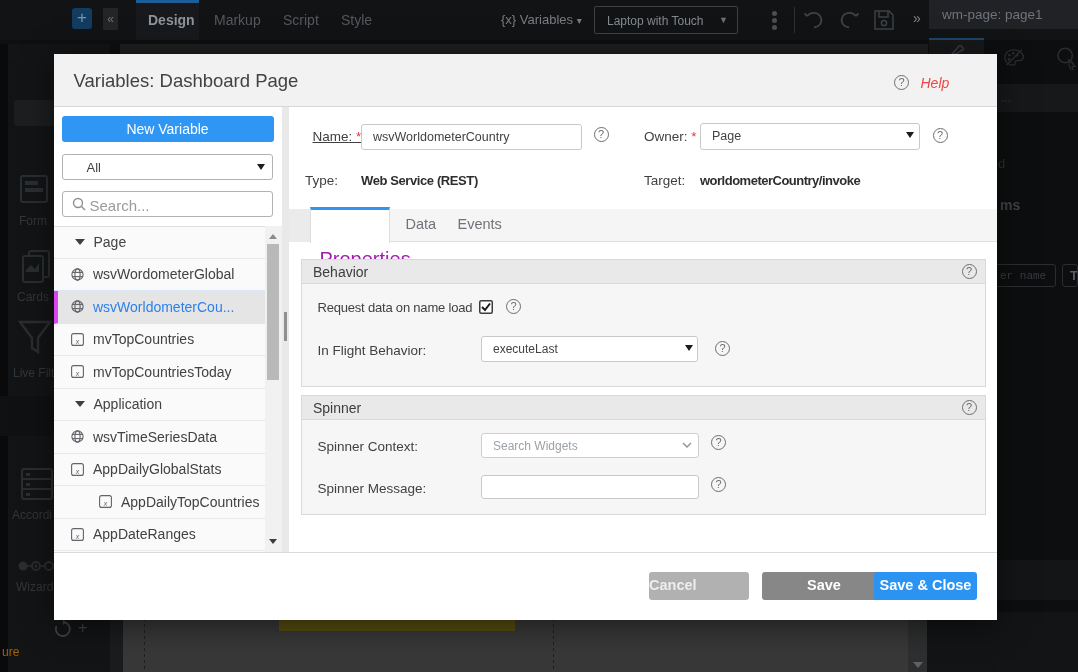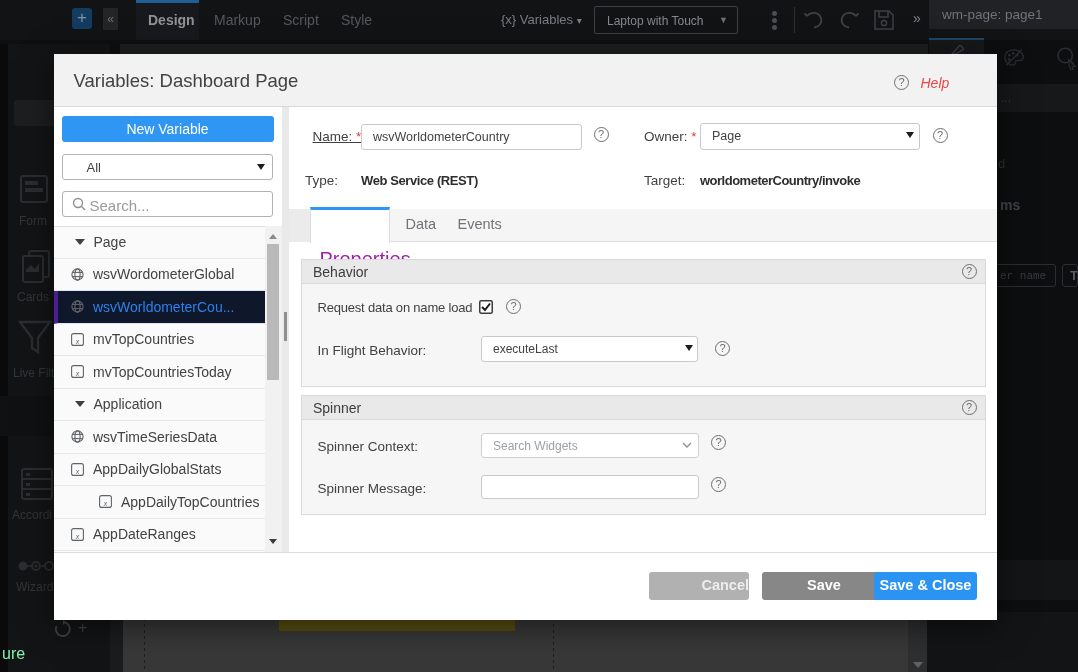--- a/index.html
+++ b/index.html
@@ -3,21 +3,21 @@
 <meta charset="utf-8">
 <style>
   html,body{margin:0;padding:0;background:#0e0e0e;}
   *{box-sizing:border-box;font-family:"Liberation Sans",sans-serif;}
   #app{position:relative;width:1078px;height:672px;overflow:hidden;background:#0e0f10;}
   .abs{position:absolute;}
   .q{position:absolute;width:15px;height:15px;border:1.5px solid #6e6e6e;border-radius:50%;color:#6e6e6e;font-size:11px;line-height:13px;text-align:center;}
   .row{position:absolute;left:0;width:211px;height:32.5px;border-bottom:1px solid #e7e7e7;display:flex;align-items:center;font-size:14px;color:#424242;}
   .row .tri{width:0;height:0;border-left:5px solid transparent;border-right:5px solid transparent;border-top:6px solid #3f3f3f;margin:0 9px 0 21px;}
   .row svg.ic{margin:0 9px 0 17.5px;flex:0 0 auto;}
-  .row.sel{background:#0f172a;color:#2d80ea;border-left:4px solid #4c1d95;border-bottom-color:#dae7f8;width:228px;text-align:right;}
+  .row.sel{background:#e5e5e5;color:#2d80ea;border-left:4px solid #d946ef;border-bottom-color:#dae7f8;width:228px;text-align:right;}
   .row.sel svg.ic{margin-left:13.5px;}
 </style>
 </head>
 <body>
 <div id="app">
 
 <div class="abs" style="left:0;top:0;width:1078px;height:40px;background:#121314;"></div>
 <div class="abs" style="left:0;top:40px;width:1078px;height:14px;background:#0f0f10;"></div>
 
 <div class="abs" style="left:120px;top:44px;width:808px;height:10px;background:#1d1f20;"></div>
@@ -105,21 +105,21 @@
 <svg class="abs" style="left:18px;top:560px;" width="36" height="12" viewBox="0 0 36 12">
       <circle cx="5" cy="6" r="4.5" fill="#2b2e31"></circle>
       <line x1="9" y1="6" x2="14" y2="6" stroke="#2b2e31" stroke-width="1.6"></line>
       <circle cx="18" cy="6" r="4" fill="none" stroke="#2b2e31" stroke-width="1.8"></circle>
       <circle cx="18" cy="6" r="1.6" fill="#2b2e31"></circle>
       <line x1="22" y1="6" x2="27" y2="6" stroke="#2b2e31" stroke-width="1.6"></line>
       <circle cx="31" cy="6" r="4" fill="none" stroke="#2b2e31" stroke-width="1.8"></circle>
     </svg>
 <div class="abs" style="left:16px;top:580px;color:#333639;font-size:12px;">Wizard</div>
 
-<div class="abs" style="left:2px;top:645px;color:#86efac;font-size:16px;">ure</div>
+<div class="abs" style="left:2px;top:645px;color:#a16207;font-size:12px;">ure</div>
 <svg class="abs" style="left:54px;top:620px;" width="18" height="18" viewBox="0 0 18 18">
       <path d="M9 2 A7 7 0 1 1 2.5 6" fill="none" stroke="#3f4245" stroke-width="1.8"></path>
       <path d="M9 0 L12 2.5 L9 5Z" fill="#3f4245"></path>
     </svg>
 <div class="abs" style="left:78px;top:619px;color:#3f4245;font-size:16px;">+</div>
 
 <div class="abs" style="left:110px;top:612px;width:13px;height:60px;background:#1b1c1d;"></div>
 <div class="abs" style="left:123px;top:612px;width:785px;height:60px;background:#383838;"></div>
 <div class="abs" style="left:144px;top:612px;width:1px;height:60px;background:repeating-linear-gradient(to bottom,#1f1f1f 0 3px,#383838 3px 6px);"></div>
 <div class="abs" style="left:553px;top:612px;width:1px;height:60px;background:repeating-linear-gradient(to bottom,#1f1f1f 0 3px,#383838 3px 6px);"></div>
@@ -272,18 +272,18 @@
   <div class="abs" style="left:439.5px;top:384.5px;font-size:12px;color:#9ba1a7;">Search Widgets</div>
   <svg class="abs" style="left:628.5px;top:388px;" width="10" height="6" viewBox="0 0 10 6">
         <path d="M1 1 L5 5 L9 1" fill="none" stroke="#8a9096" stroke-width="1.3"></path>
       </svg>
   <div class="q" style="left:657.5px;top:380.5px;">?</div>
   <div class="abs" style="left:264px;top:427px;font-size:13.5px;color:#414141;">Spinner Message:</div>
   <div class="abs" style="left:427.5px;top:420.5px;width:218px;height:24px;background:#fff;border:1px solid #c9c9c9;border-radius:3px;"></div>
   <div class="q" style="left:657.5px;top:423px;">?</div>
 
   <div class="abs" style="left:0;top:497.5px;width:943.5px;height:1px;background:#dbdbdb;"></div>
-  <div class="abs" style="left:595.5px;top:518px;width:100px;height:27.5px;background:#b1b1b1;border-radius:3px;color:#ededed;font-size:14.5px;font-weight:bold;line-height:27.5px;text-align:right;">Cancel</div>
+  <div class="abs" style="left:595.5px;top:518px;width:100px;height:27.5px;background:#b1b1b1;border-radius:3px;color:#ededed;font-size:14.5px;font-weight:bold;line-height:27.5px;text-align:left;">Cancel</div>
   <div class="abs" style="left:708.5px;top:518px;width:124px;height:27.5px;background:#878787;border-radius:3px;color:#fff;font-size:14.5px;font-weight:bold;line-height:27.5px;text-align:center;">Save</div>
   <div class="abs" style="left:820.5px;top:518px;width:103px;height:27.5px;background:#2b94f3;border-radius:3px;color:#fff;font-size:14.5px;font-weight:bold;line-height:27.5px;text-align:center;">Save &amp; Close</div>
 </div>
 
 </div>
 
 </body></html>

